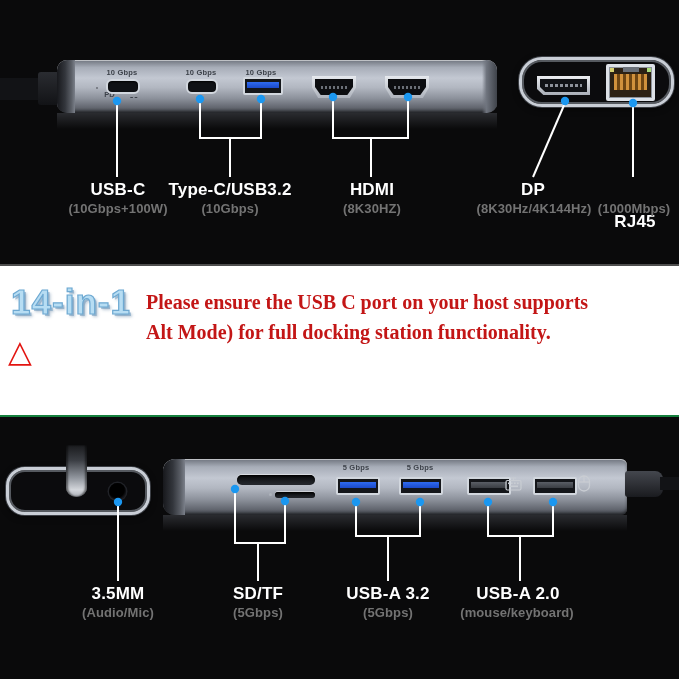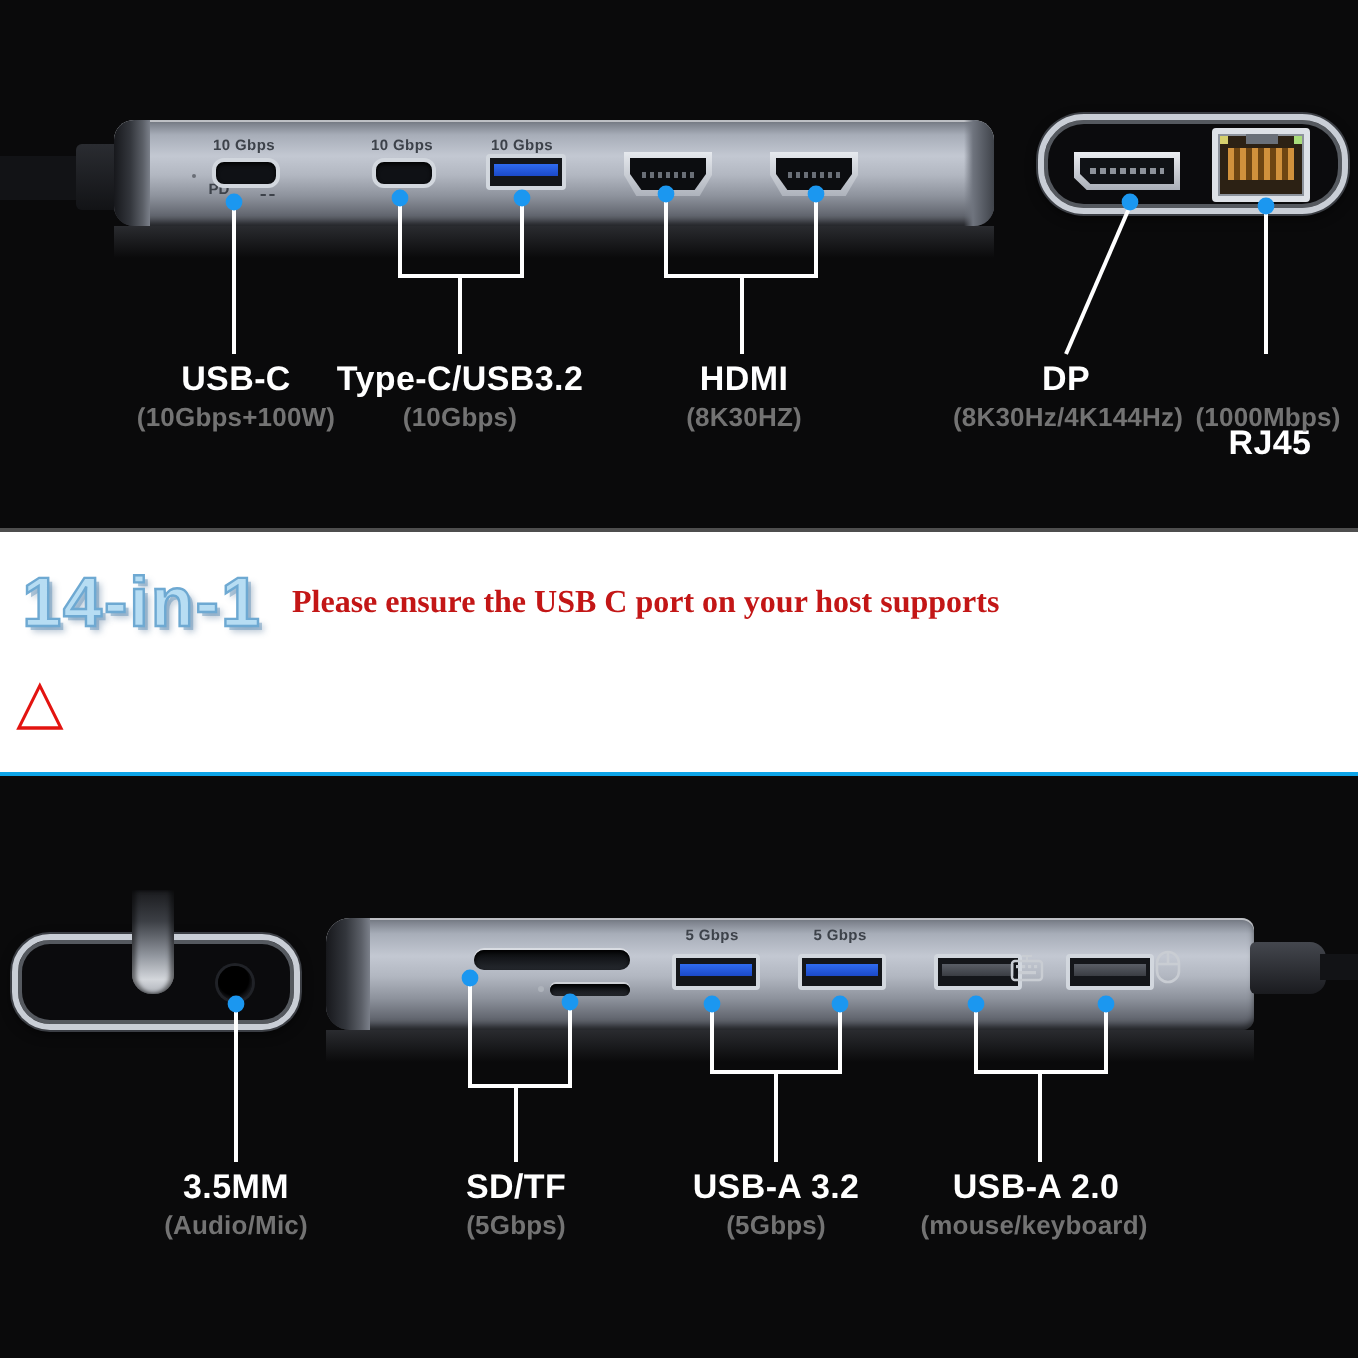--- a/index.html
+++ b/index.html
@@ -56,31 +56,31 @@
              color:#3d424a;letter-spacing:.2px;white-space:nowrap;}
   .pd-label{position:absolute;transform:translateX(-50%);font-size:7.5px;font-weight:700;color:#3d424a;
             display:flex;align-items:center;gap:16px;white-space:nowrap;}
   .dc-sym{display:inline-block;width:7px;height:5px;border-top:1.5px solid #3d424a;border-bottom:1.5px dashed #3d424a;}
   
   .main-label{position:absolute;transform:translateX(-50%);font-size:17px;font-weight:700;color:#ffffff;
               white-space:nowrap;letter-spacing:.2px;}
   .spec-label{position:absolute;transform:translateX(-50%);font-size:13px;font-weight:700;color:#737373;
               white-space:nowrap;letter-spacing:.1px;}
   
-  .note-band{position:absolute;left:0;top:264px;width:679px;height:124px;background:#ffffff;
-             border-top:2px solid #4e4e4e;border-bottom:2px solid #0ea5e9;box-sizing:border-box;}
+  .note-band{position:absolute;left:0;top:264px;width:679px;height:153px;background:#ffffff;
+             border-top:2px solid #4e4e4e;border-bottom:2px solid #15803d;box-sizing:border-box;}
   .badge{position:absolute;left:4px;top:16px;width:134px;text-align:center;
          font-size:35px;font-weight:700;letter-spacing:1px;color:#b7ddf3;
          -webkit-text-stroke:1.2px #6ea9d2;
          text-shadow:2px 2px 0 rgba(90,140,180,.45),3px 3px 3px rgba(60,100,140,.35);}
   .note-head{position:absolute;left:8px;top:70px;display:flex;align-items:center;color:#e31410;}
   .warn-tri{font-family:"DejaVu Sans",sans-serif;font-size:31px;font-weight:700;line-height:1;color:#e31410;}
   .note-title{font-size:27px;font-weight:700;letter-spacing:.5px;}
   .note-text{position:absolute;left:146px;top:21px;font-family:"Liberation Serif",serif;
-             font-size:16px;font-weight:600;color:#c31616;line-height:30px;white-space:nowrap;}
+             font-size:20px;font-weight:600;color:#c31616;line-height:30px;white-space:nowrap;}
   
   .overlay{position:absolute;left:0;top:0;pointer-events:none;}
   .ico{position:absolute;}
 </style>
 </head>
 <body>
 
 <div class="scene">
 
   <div class="cable" style="left:0;top:78px;width:44px;height:22px;border-radius:0 4px 4px 0;"></div>
@@ -141,20 +141,21 @@
   <div class="main-label" style="left:635px;top:180px;margin-top:32px;">RJ45</div>
   <div class="spec-label" style="left:634px;top:201px;">(1000Mbps)</div>
 
   <div class="note-band">
     <div class="badge">14-in-1</div>
     <div class="note-head">
       <span class="warn-tri">△</span>
     </div>
     <div class="note-text">
       <div>Please ensure the USB C port on your host supports</div>
+      <div>Alt Mode) for full docking station functionality.</div>
     </div>
   </div>
 
   <div class="endview" style="left:6px;top:467px;width:138px;height:42px;border-radius:19px;"></div>
   <div class="cable-strip" style="left:66px;top:445px;width:21px;height:52px;"></div>
   <div class="jack" style="left:109px;top:483px;"></div>
 
   <div class="bar" style="left:163px;top:459px;width:464px;height:56px;border-radius:12px 6px 6px 12px;"></div>
   <div class="endcap-left" style="left:163px;top:459px;width:22px;height:56px;border-radius:12px 0 0 12px;"></div>
   <div class="bar-reflect" style="left:163px;top:515px;width:464px;height:16px;"></div>

